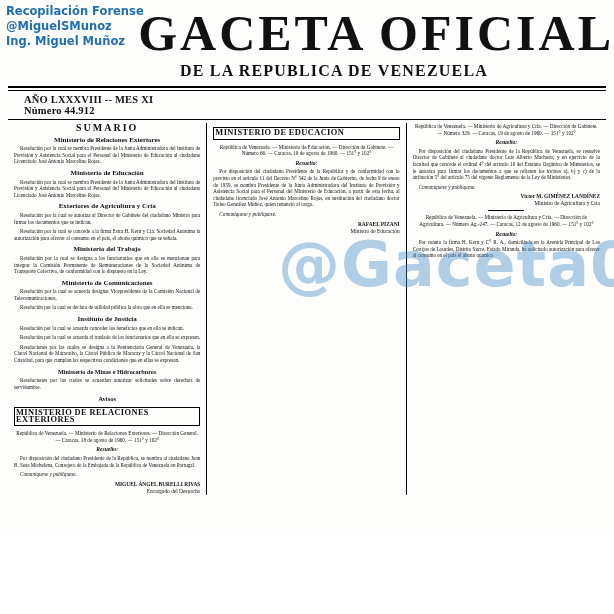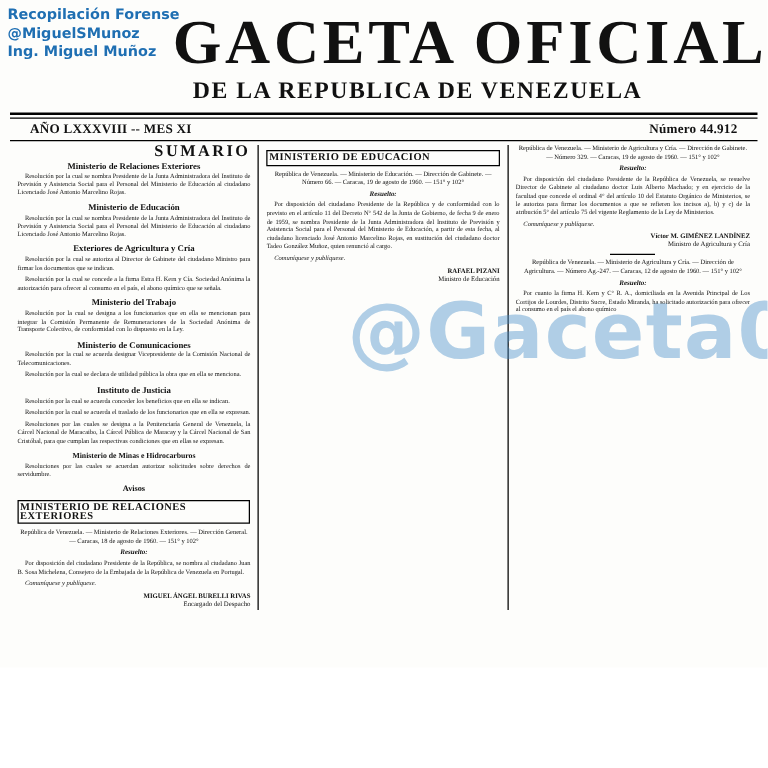--- a/index.html
+++ b/index.html
@@ -58,21 +58,21 @@
     font-size: 50px;
     letter-spacing: 3px;
     line-height: 54px;
     margin: 0;
     padding-left: 54px;
     text-align: right;
   }
   .gaceta-sub {
     font-family: "Liberation Serif", serif;
     font-weight: 700;
-    font-size: 19px;
+    font-size: 16px;
     letter-spacing: 1.2px;
     margin-top: 2px;
     padding-left: 54px;
   }
   .rule-wrap {
     margin: 6px 8px 0 8px;
   }
   .rule-thick {
     border-top: 2px solid #000;
     margin-bottom: 2px;
@@ -81,42 +81,43 @@
     border-top: 1px solid #000;
   }
   .issue-line {
     display: flex;
     justify-content: space-between;
     align-items: baseline;
     font-size: 10.5px;
     font-weight: 700;
     padding: 3px 16px 3px 16px;
     letter-spacing: 0.2px;
+    flex-direction: column;
   }
   .issue-line .mid { font-weight: 700; }
   
   .columns {
     display: flex;
     margin: 0 8px;
     border-top: 1px solid #000;
     padding-top: 3px;
   }
   .col {
     width: 33.333%;
     padding: 0 6px;
     box-sizing: border-box;
     font-size: 5.1px;
     line-height: 6.6px;
     text-align: justify;
   }
   .col.left { border-right: 1px solid #000; }
   .col.mid { border-right: 1px solid #000; }
   .sumario-title {
-    text-align: right;
-    font-size: 13px;
+    text-align: center;
+    font-size: 10px;
     font-weight: 700;
     letter-spacing: 2px;
     margin: 2px 0 5px 0;
   }
   .sec-head {
     text-align: center;
     font-weight: 700;
     font-size: 7px;
     margin: 5px 0 2px 0;
   }

